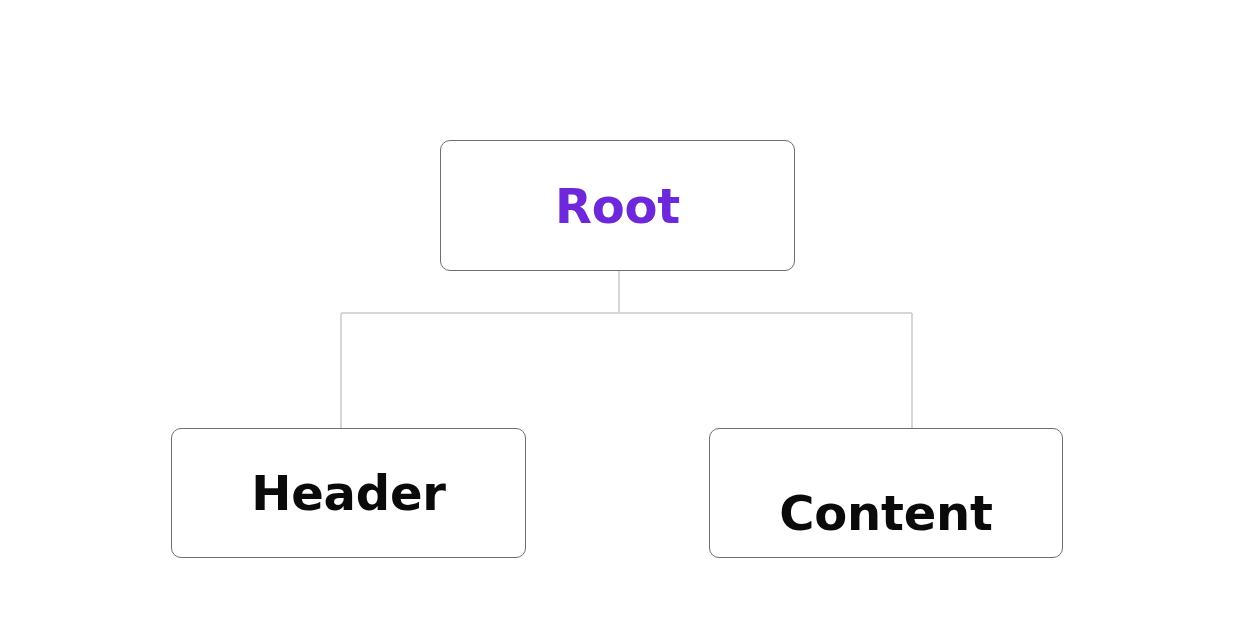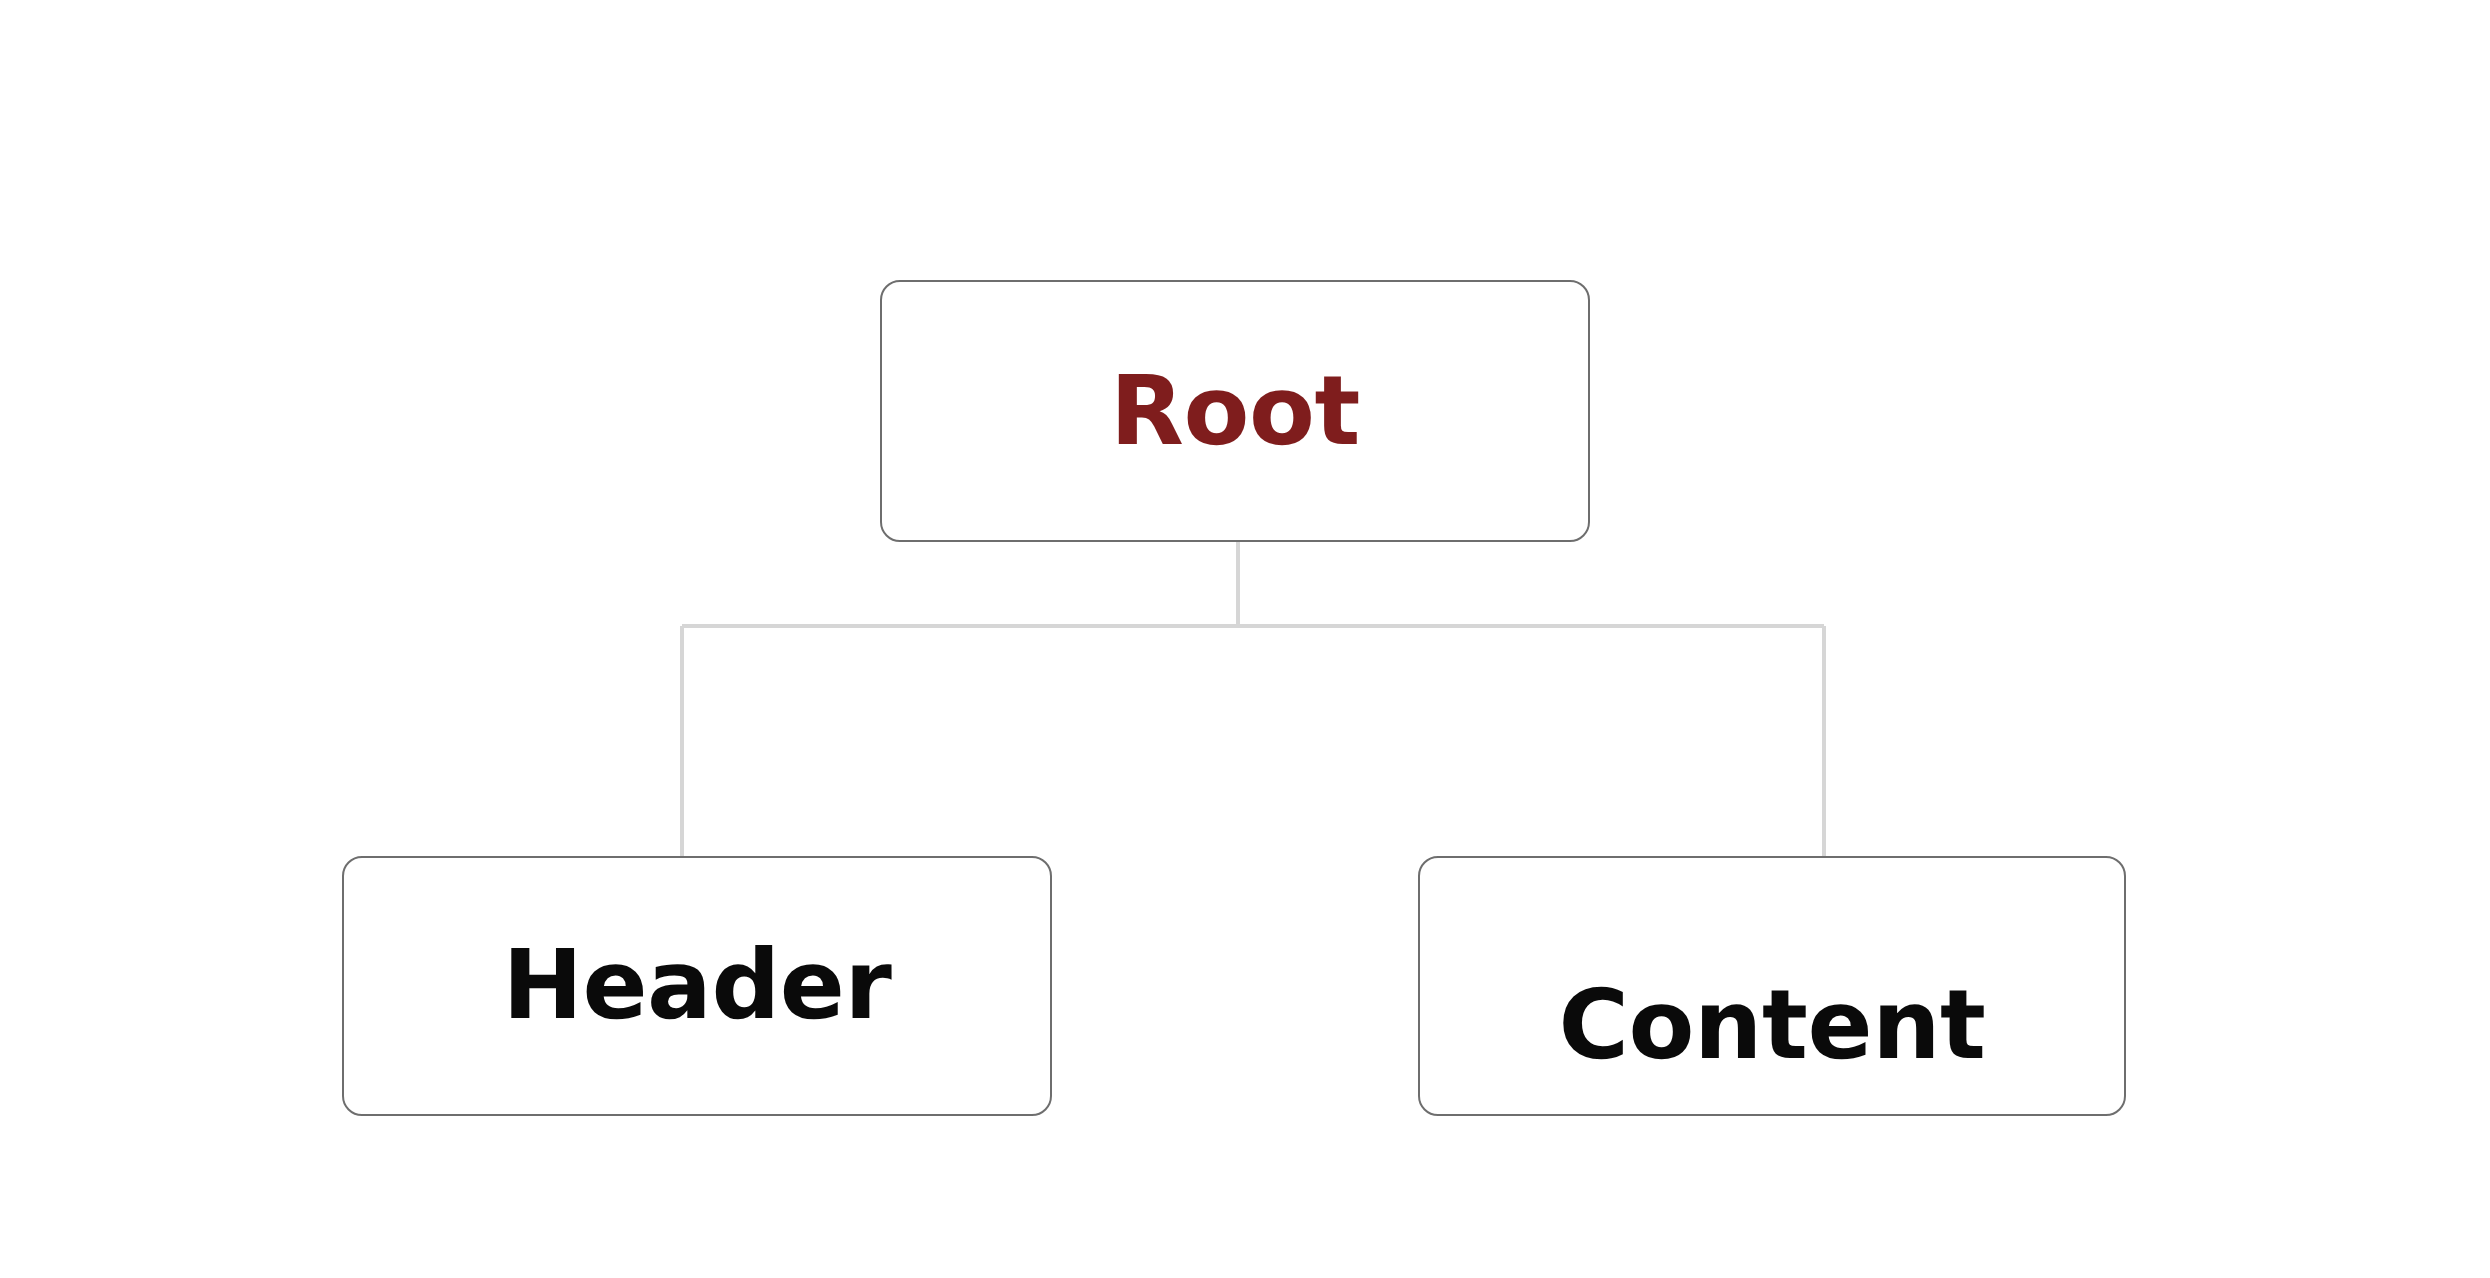--- a/index.html
+++ b/index.html
@@ -61,21 +61,21 @@
     <path d="M 619 271 L 619 313" fill="none" stroke="#d6d6d6" stroke-width="2" stroke-linecap="butt"></path>
 
     <path d="M 341 313 L 912 313" fill="none" stroke="#d6d6d6" stroke-width="2" stroke-linecap="butt"></path>
 
     <path d="M 341 313 L 341 428" fill="none" stroke="#d6d6d6" stroke-width="2" stroke-linecap="butt"></path>
 
     <path d="M 912 313 L 912 428" fill="none" stroke="#d6d6d6" stroke-width="2" stroke-linecap="butt"></path>
   </svg>
 
   <div class="node" id="node-root" style="border-color:#6e6e6e;">
-    <span class="node-label" style="color:#7f1d1d;">Root</span>
+    <span class="node-label" style="color:#6d28d9;">Root</span>
   </div>
 
   <div class="node" id="node-header" style="border-color:#6e6e6e;">
     <span class="node-label" style="color:#0a0a0a;">Header</span>
   </div>
 
   <div class="node" id="node-content" style="border-color:#6e6e6e;">
     <span class="node-label" style="color:#0a0a0a;margin-top:40px;">Content</span>
   </div>
 

